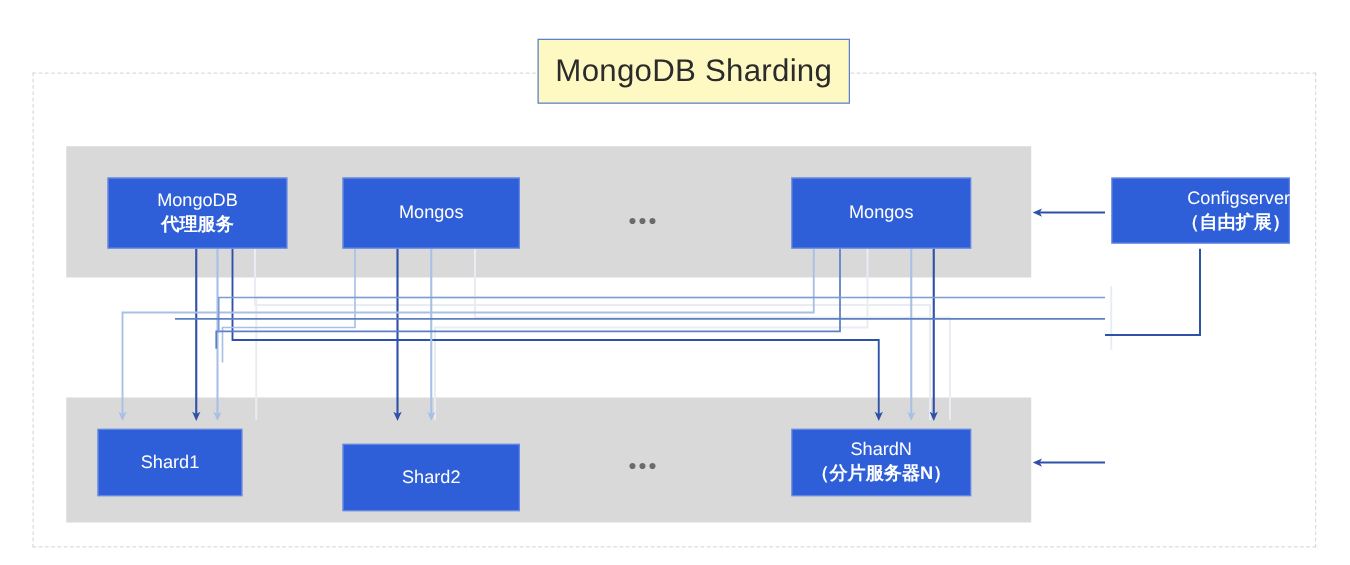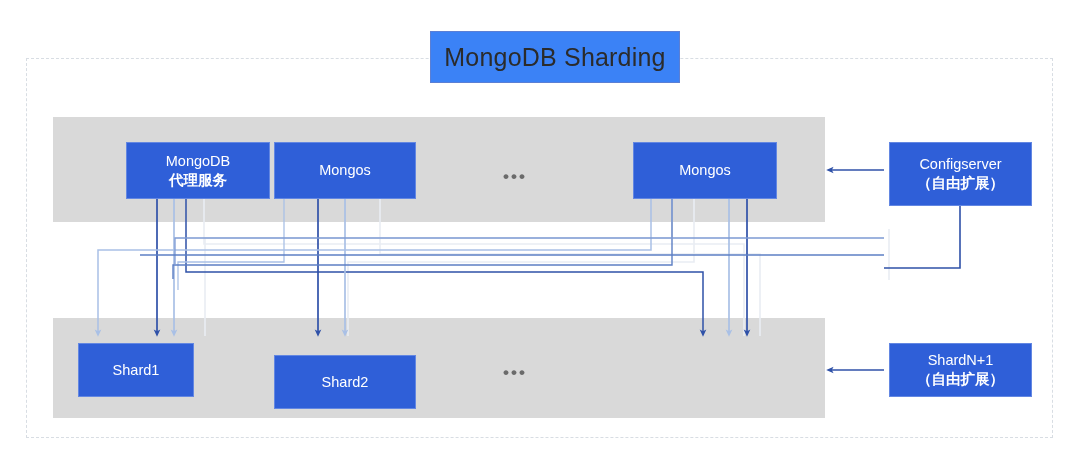--- a/index.html
+++ b/index.html
@@ -21,21 +21,21 @@
     box-sizing:border-box;
     background:transparent;
   }
 
   
   .title-box{
     position:absolute;
     left:430px;top:31px;
     width:250px;height:52px;
     border:1px solid #5b7fd4;
-    background:#3b82f6;
+    background:#fef9c3;
     display:flex;align-items:center;justify-content:center;
     box-sizing:border-box;
     z-index:6;
   }
   .title-box span{
     font-size:25px;color:#2b2b2b;letter-spacing:.2px;
     white-space:nowrap;
   }
 
   
@@ -58,24 +58,24 @@
     text-align:center;
     line-height:1.28;
     font-size:14.5px;
     z-index:5;
     box-shadow:0 0 0 1px rgba(255,255,255,.25) inset;
   }
   .node .l1{white-space:nowrap;}
   .node .l2{white-space:nowrap;font-weight:bold;}
 
   
-  .n-proxy   {left:86px; top:142px; width:144px;height:57px;margin-left:40px;}
+  .n-proxy   {left:86px; top:142px; width:144px;height:57px;}
   .n-mongos1 {left:274px;top:142px; width:142px;height:57px;}
   .n-mongosN {left:633px;top:142px; width:144px;height:57px;}
-  .n-config  {left:889px;top:142px; width:143px;height:64px;}
+  .n-config  {left:889px;top:142px; width:143px;height:53px;align-items:flex-end;}
 
   
   .n-shard1  {left:78px; top:343px; width:116px;height:54px;text-align:center;}
   .n-shard2  {left:274px;top:355px; width:142px;height:54px;}
   .n-shardN  {left:633px;top:343px; width:144px;height:54px;}
   .n-shardN1 {left:889px;top:343px; width:143px;height:54px;}
 
   
   .ellipsis{
     position:absolute;
@@ -184,19 +184,19 @@
   <div class="node n-shard1">
     <div class="l1">Shard1</div>
   </div>
 
   <div class="node n-shard2">
     <div class="l1">Shard2</div>
   </div>
 
   <div class="ellipsis ell-bottom">•••</div>
 
-
-  <div class="node n-shardN1">
-    <div class="l1">ShardN+1</div>
-    <div class="l2">（自由扩展）</div>
-  </div>
+  <div class="node n-shardN">
+    <div class="l1">ShardN</div>
+    <div class="l2">（分片服务器N）</div>
+  </div>
+
 
 </div>
 
 </body></html>

